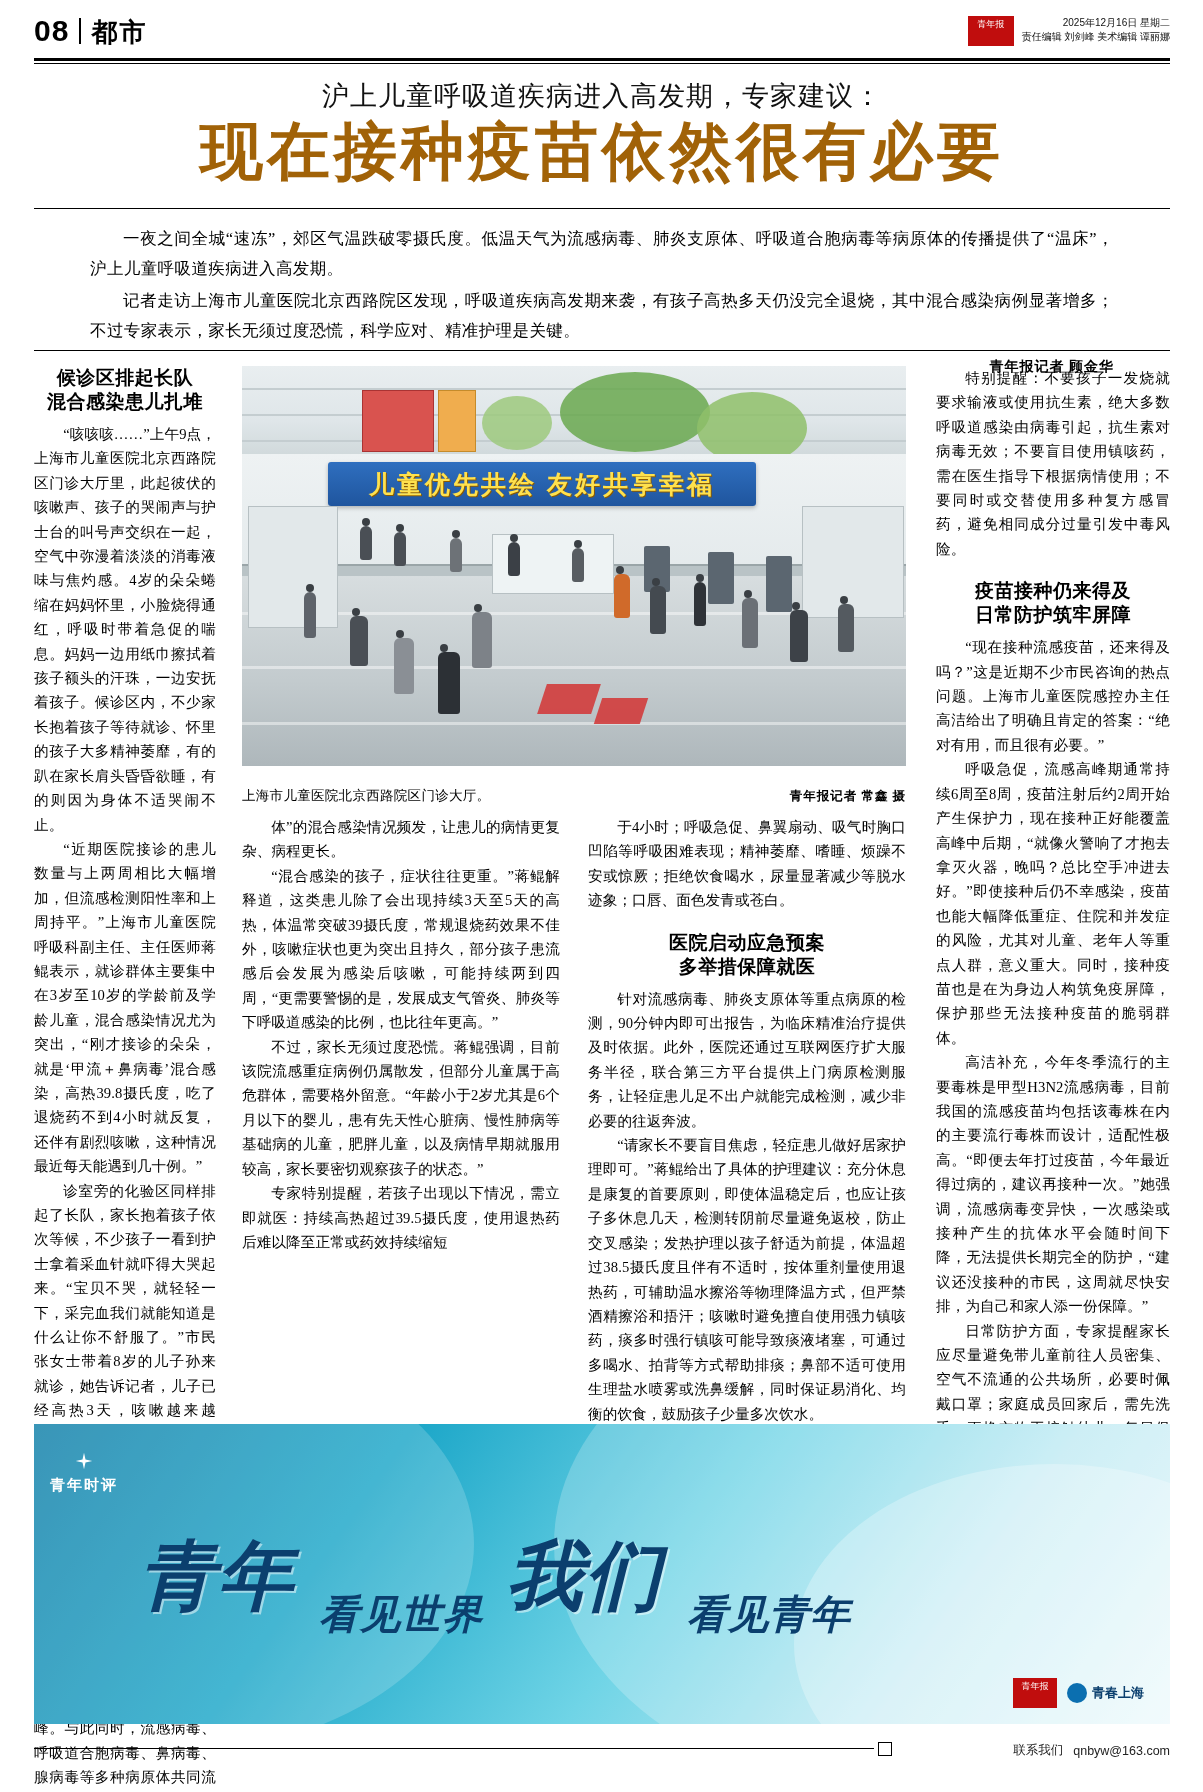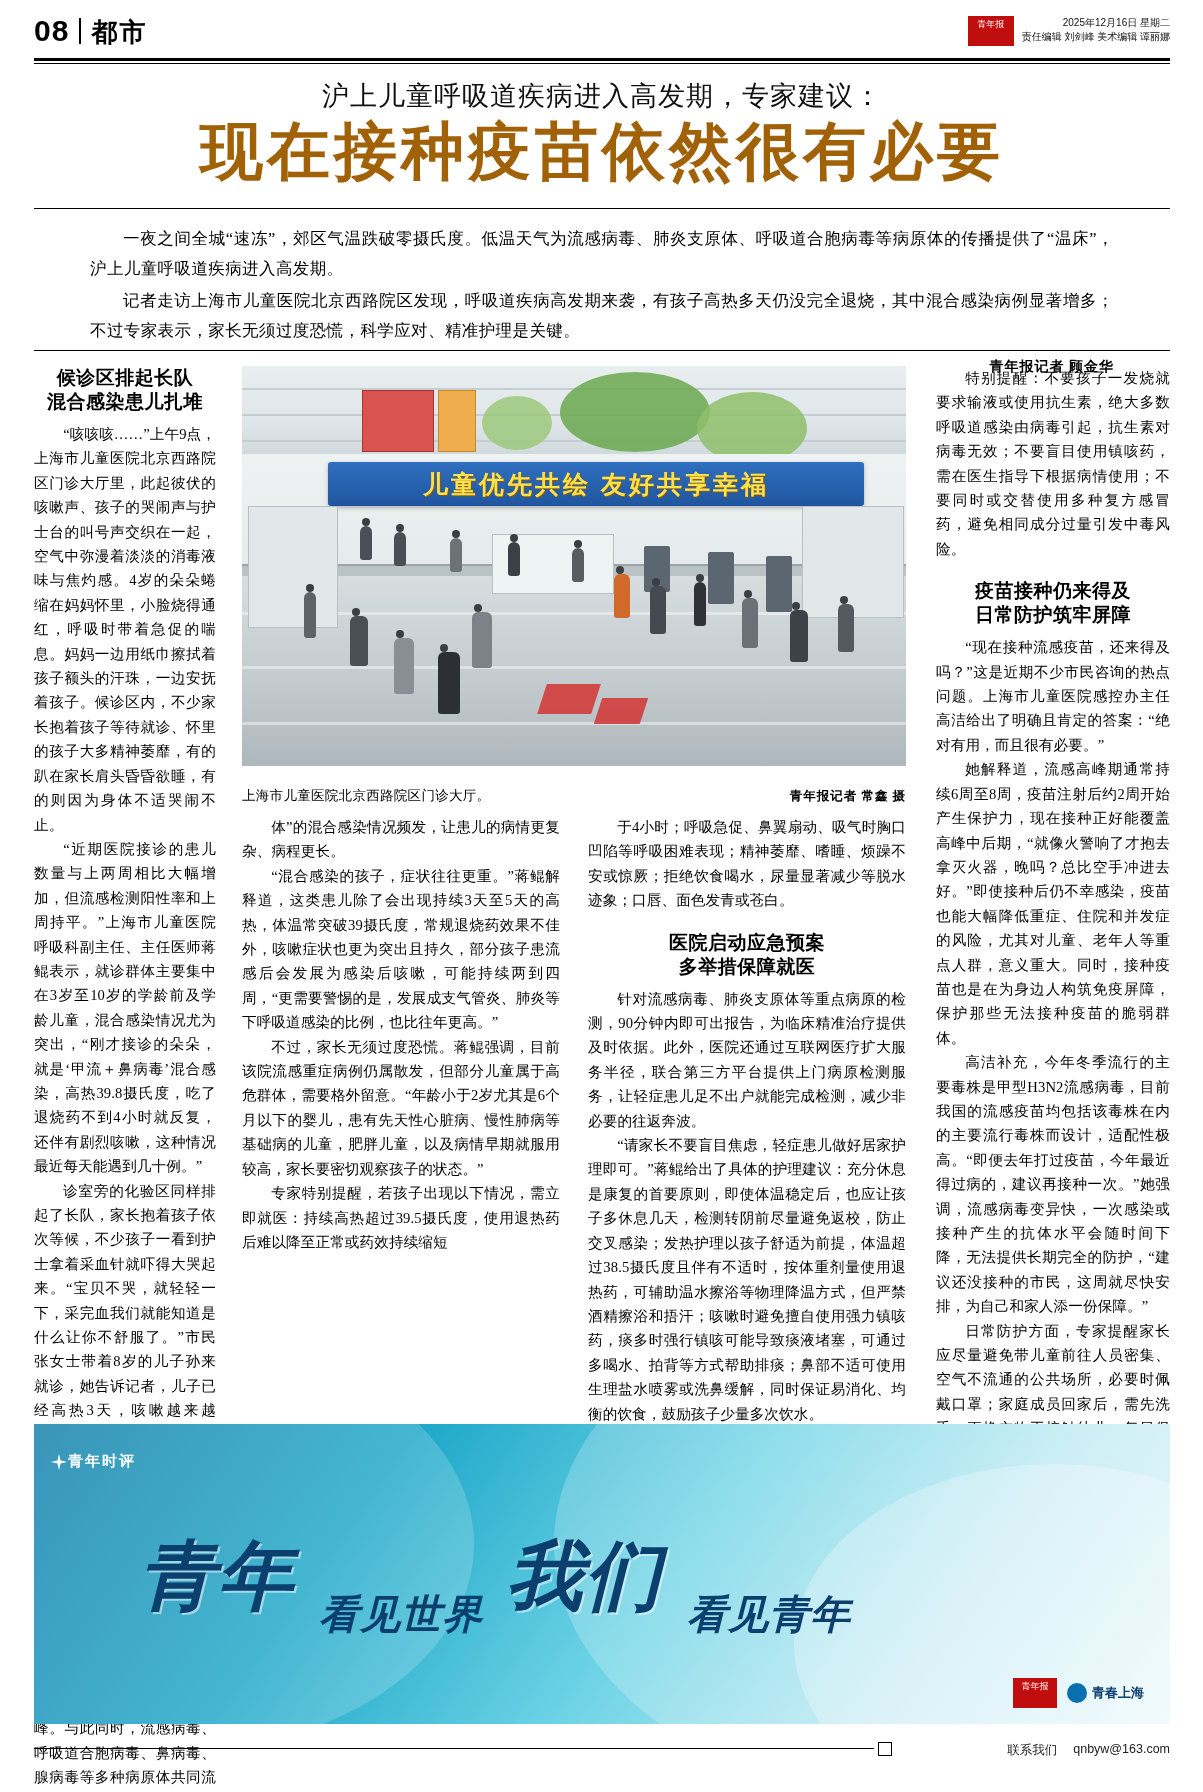--- a/index.html
+++ b/index.html
@@ -247,21 +247,21 @@
   }
   .ph-wall {
     position: absolute; left: 0; top: 88px; width: 100%; height: 120px;
     background: linear-gradient(180deg,#eef2f3 0%, #e4eaec 100%);
   }
   .ph-green-blob {
     position: absolute; border-radius: 50%;
     background: #6aa84f; opacity: .85;
   }
   .ph-banner {
-    position: absolute; left: 86px; top: 96px; width: 536px; height: 44px;
+    position: absolute; left: 86px; top: 96px; width: 428px; height: 44px;
     background: linear-gradient(180deg,#2f6fbf 0%, #1f559e 100%);
     border-radius: 3px;
     display: flex; align-items: center; justify-content: center;
     box-shadow: 0 2px 4px rgba(0,0,0,.25);
   }
   .ph-banner span {
     font-family: "Liberation Sans", sans-serif;
     font-weight: bold; font-size: 25px; letter-spacing: 3px;
     color: #ffe14d;
     text-shadow: 1px 1px 0 #8a5a00;
@@ -309,23 +309,23 @@
     height: 300px;
     background: linear-gradient(125deg,#0e7ea8 0%, #1ba6c8 28%, #6fd4e6 55%, #bfeaf3 78%, #e8f8fb 100%);
     overflow: hidden;
   }
   .ad-swoosh {
     position: absolute; border-radius: 50%;
     background: rgba(255,255,255,.18);
   }
   .ad-tag {
     position: absolute; left: 16px; top: 28px;
-    display: flex; align-items: center; 
+    display: flex; align-items: center; gap: 6px;
     color: #fff; font-family: Liberation Serif, serif;
-    font-size: 15px; letter-spacing: 2px; font-weight: bold;
+    font-size: 15px; letter-spacing: 2px; font-weight: bold; flex-direction: column;
   }
   .ad-star {
     width: 18px; height: 18px; position: relative;
   }
   .ad-main {
     position: absolute; left: 105px; top: 78px;
     width: 760px; height: 150px;
     display: flex; align-items: center; gap: 24px;
     flex-wrap: wrap;
   }
@@ -365,22 +365,23 @@
     width: 20px; height: 20px; border-radius: 50%; background: #0b6fb0;
   }
 
   
   .footer {
     position: absolute;
     left: 34px;
     top: 1742px;
     width: 1136px;
     display: flex;
+    align-items: center;
     justify-content: flex-end;
-    gap: 16px;
+    gap: 10px;
     font-family: "Liberation Sans", sans-serif;
     font-size: 12.5px;
     color: #222;
   }
   .footer-rule {
     position: absolute;
     left: 34px;
     top: 1748px;
     width: 840px;
     height: 1px;
@@ -541,21 +542,21 @@
     <div class="col col-4">
       <div class="body-text">
         <p>特别提醒：不要孩子一发烧就要求输液或使用抗生素，绝大多数呼吸道感染由病毒引起，抗生素对病毒无效；不要盲目使用镇咳药，需在医生指导下根据病情使用；不要同时或交替使用多种复方感冒药，避免相同成分过量引发中毒风险。</p>
       </div>
       <div class="subhead spaced">
         <div>疫苗接种仍来得及</div>
         <div>日常防护筑牢屏障</div>
       </div>
       <div class="body-text">
         <p>“现在接种流感疫苗，还来得及吗？”这是近期不少市民咨询的热点问题。上海市儿童医院感控办主任高洁给出了明确且肯定的答案：“绝对有用，而且很有必要。”</p>
-        <p>她解释道，流感高峰期通常持续6周至8周，疫苗注射后约2周开始产生保护力，现在接种正好能覆盖高峰中后期，“就像火警响了才抱去拿灭火器，晚吗？总比空手冲进去好。”即使接种后仍不幸感染，疫苗也能大幅降低重症、住院和并发症的风险，尤其对儿童、老年人等重点人群，意义重大。同时，接种疫苗也是在为身边人构筑免疫屏障，保护那些无法接种疫苗的脆弱群体。</p>
+        <p>呼吸急促，流感高峰期通常持续6周至8周，疫苗注射后约2周开始产生保护力，现在接种正好能覆盖高峰中后期，“就像火警响了才抱去拿灭火器，晚吗？总比空手冲进去好。”即使接种后仍不幸感染，疫苗也能大幅降低重症、住院和并发症的风险，尤其对儿童、老年人等重点人群，意义重大。同时，接种疫苗也是在为身边人构筑免疫屏障，保护那些无法接种疫苗的脆弱群体。</p>
         <p>高洁补充，今年冬季流行的主要毒株是甲型H3N2流感病毒，目前我国的流感疫苗均包括该毒株在内的主要流行毒株而设计，适配性极高。“即便去年打过疫苗，今年最近得过病的，建议再接种一次。”她强调，流感病毒变异快，一次感染或接种产生的抗体水平会随时间下降，无法提供长期完全的防护，“建议还没接种的市民，这周就尽快安排，为自己和家人添一份保障。”</p>
         <p>日常防护方面，专家提醒家长应尽量避免带儿童前往人员密集、空气不流通的公共场所，必要时佩戴口罩；家庭成员回家后，需先洗手、更换衣物再接触幼儿；每日保证至少两次、每次30分钟的开窗通风，保持室内空气新鲜；同时通过均衡饮食、充足睡眠、适度运动，增强孩子自身抵抗力，共同抵御呼吸道疾病的侵袭。</p>
       </div>
     </div>
   </div>
 
   <div class="ad">
     <div class="ad-swoosh" style="left:-180px; top:-90px; width:620px; height:420px;"></div>
     <div class="ad-swoosh" style="left:520px; top:-140px; width:760px; height:520px; background:rgba(255,255,255,.22);"></div>
     <div class="ad-swoosh" style="left:760px; top:40px; width:520px; height:360px; background:rgba(255,255,255,.28);"></div>

